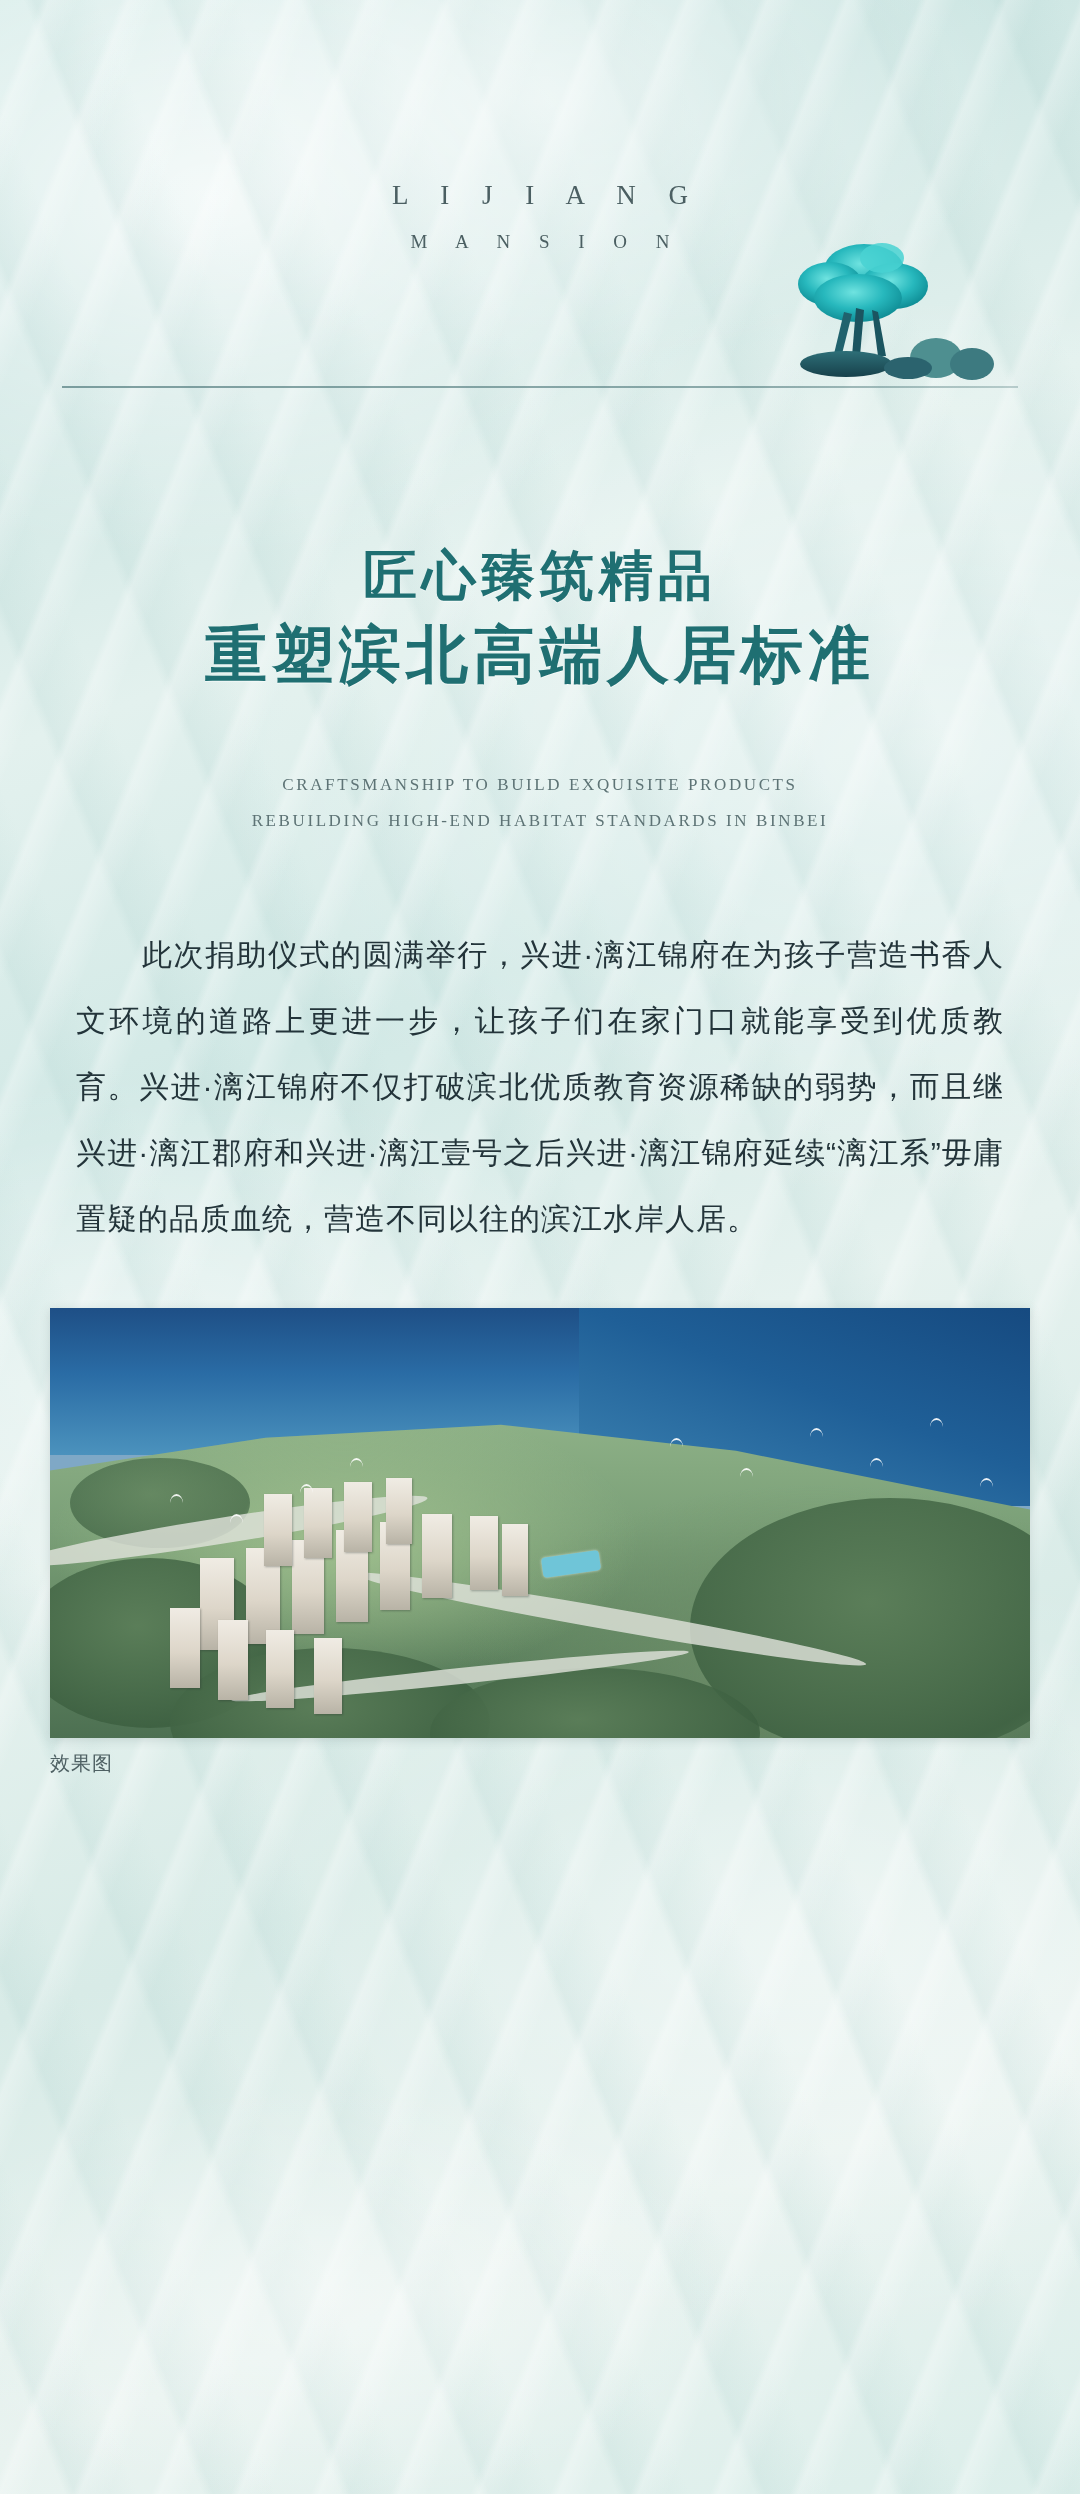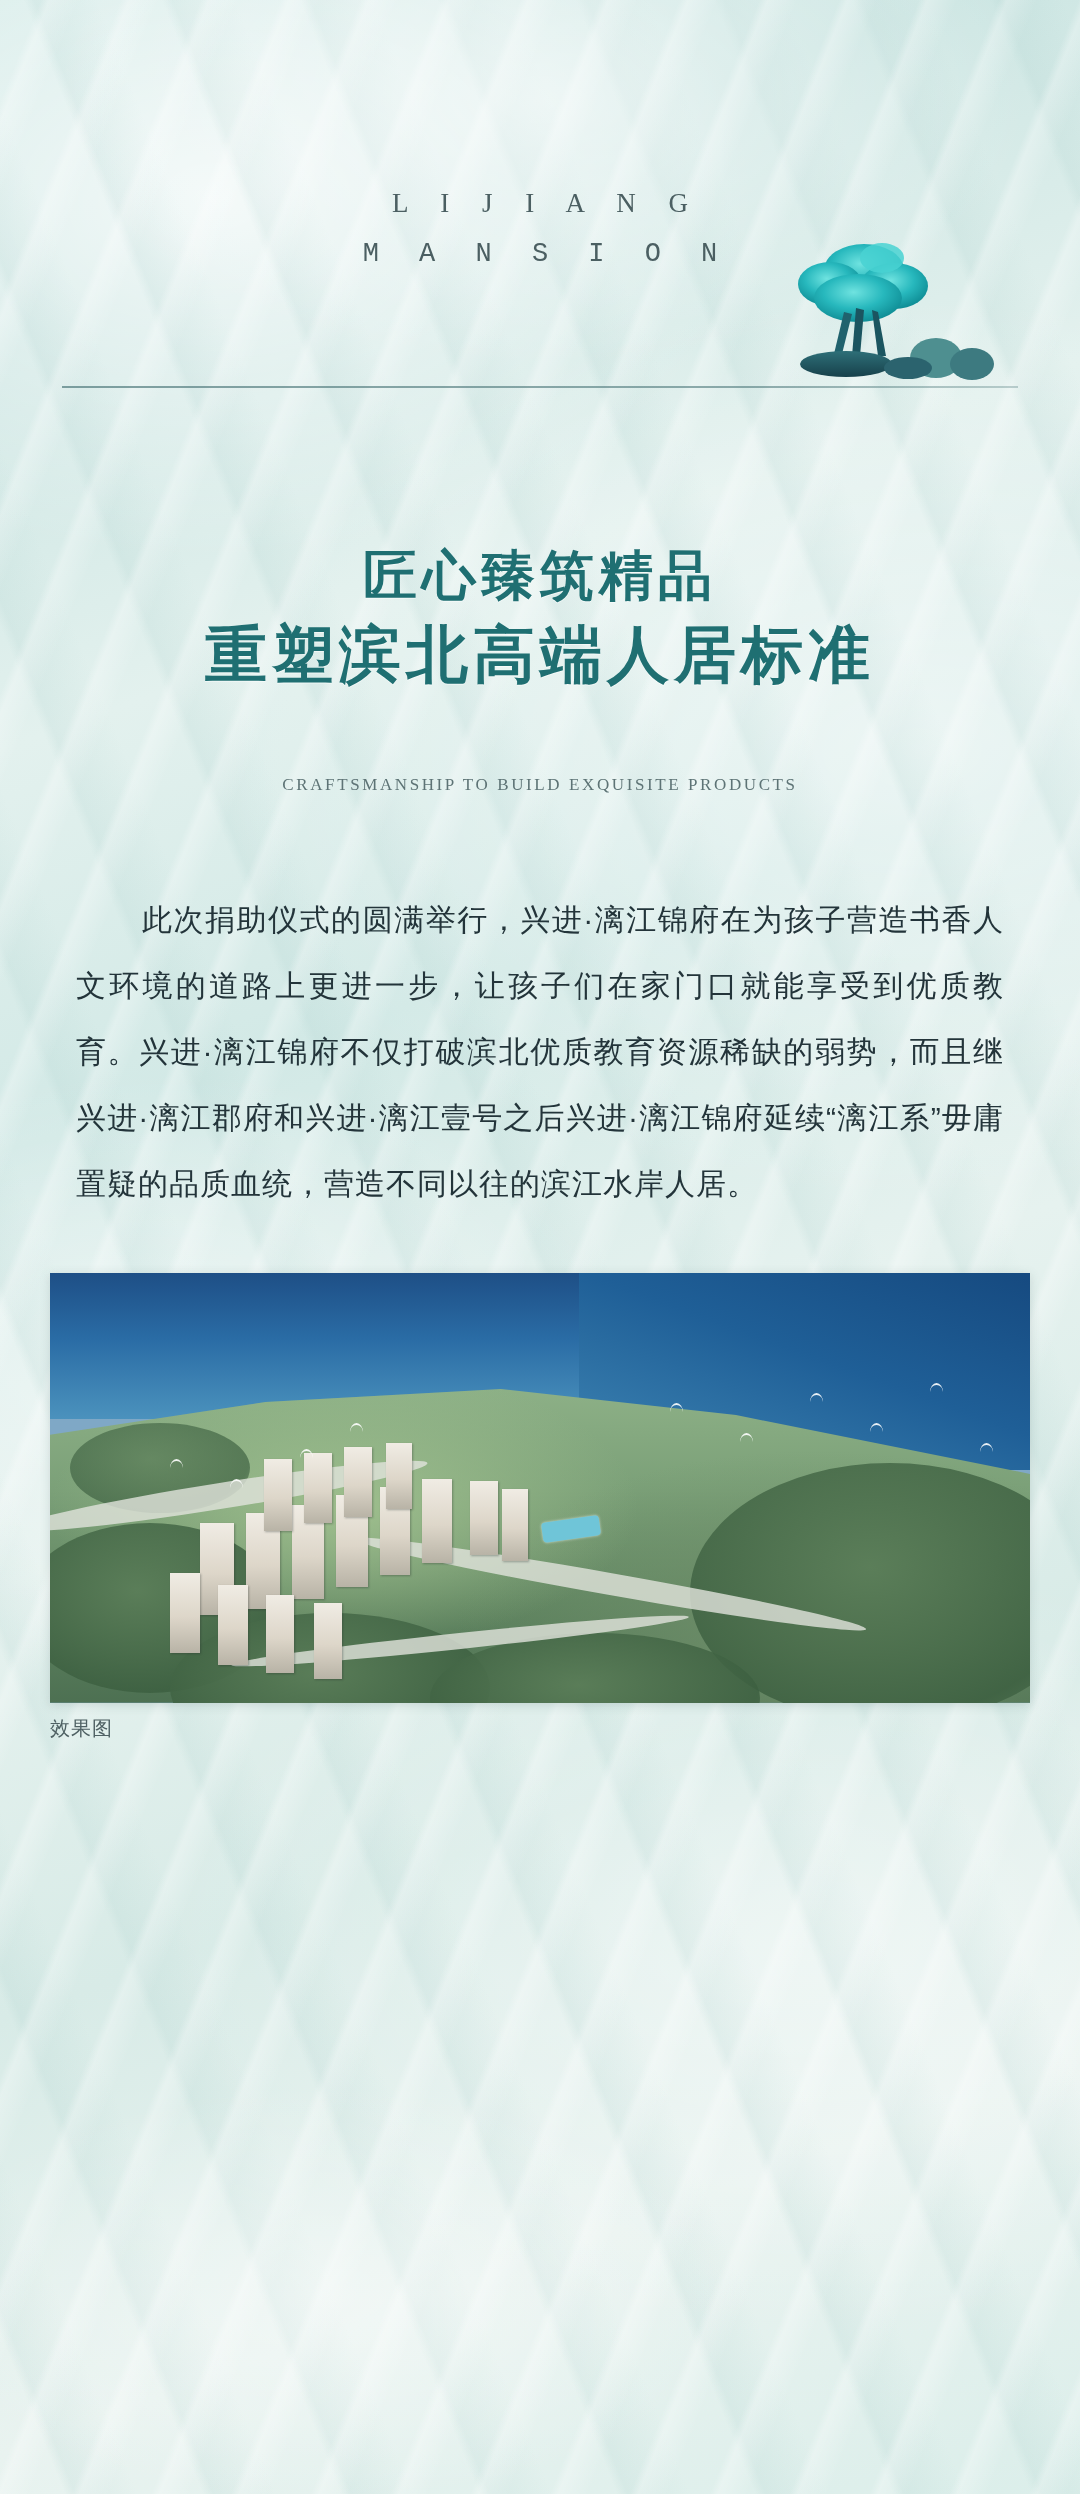--- a/index.html
+++ b/index.html
@@ -50,34 +50,34 @@
 
   
   .header {
     position: relative;
     height: 400px;
   }
   .brand {
     position: absolute;
     left: 0;
     right: 0;
-    top: 188px;
+    top: 180px;
     text-align: center;
   }
   .brand-line-1 {
     font-family: "Liberation Serif", serif;
     font-size: 27px;
     letter-spacing: 13px;
     color: #4b5f62;
     text-indent: 13px;
     margin-bottom: 20px;
   }
   .brand-line-2 {
-    font-family: Liberation Mono, monospace;
-    font-size: 27px;
+    font-family: Liberation Serif, serif;
+    font-size: 19px;
     letter-spacing: 12px;
     color: #4b5f62;
     text-indent: 12px;
   }
   .rule {
     position: absolute;
     left: 62px;
     right: 62px;
     top: 386px;
     height: 2px;
@@ -249,20 +249,21 @@
       <div class="rule"></div>
     </div>
 
     <div class="headline">
       <div class="headline-cn-1">匠心臻筑精品</div>
       <div class="headline-cn-2">重塑滨北高端人居标准</div>
     </div>
 
     <div class="sub-en">
       <div>CRAFTSMANSHIP TO BUILD EXQUISITE PRODUCTS</div>
+      <div>REBUILDING HIGH-END HABITAT STANDARDS IN BINBEI</div>
     </div>
 
     <div class="body-copy">此次捐助仪式的圆满举行，兴进·漓江锦府在为孩子营造书香人文环境的道路上更进一步，让孩子们在家门口就能享受到优质教育。兴进·漓江锦府不仅打破滨北优质教育资源稀缺的弱势，而且继兴进·漓江郡府和兴进·漓江壹号之后兴进·漓江锦府延续“漓江系”毋庸置疑的品质血统，营造不同以往的滨江水岸人居。</div>
 
     <div class="photo-wrap">
       <div class="photo">
         <div class="sky"></div>
         <div class="water"></div>
         <div class="land"></div>
 

